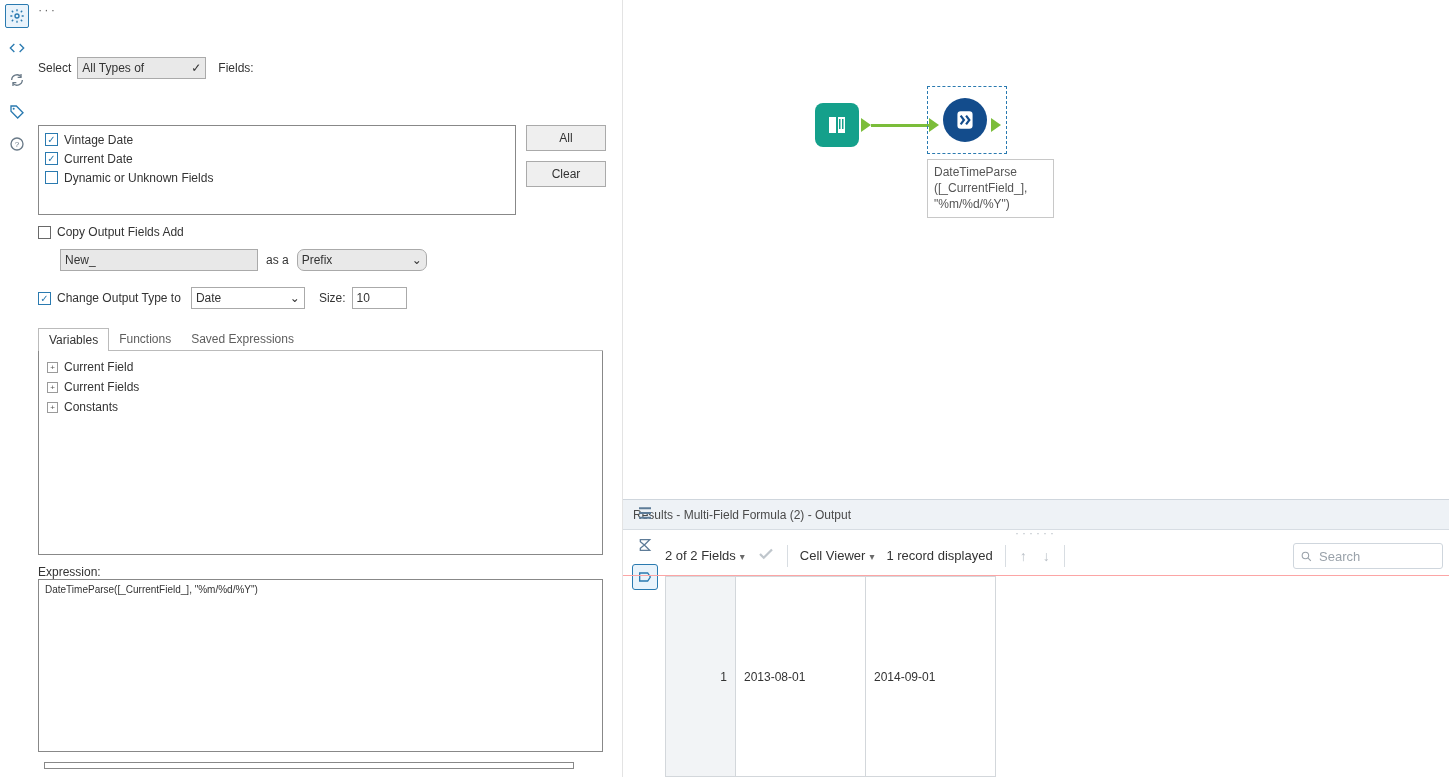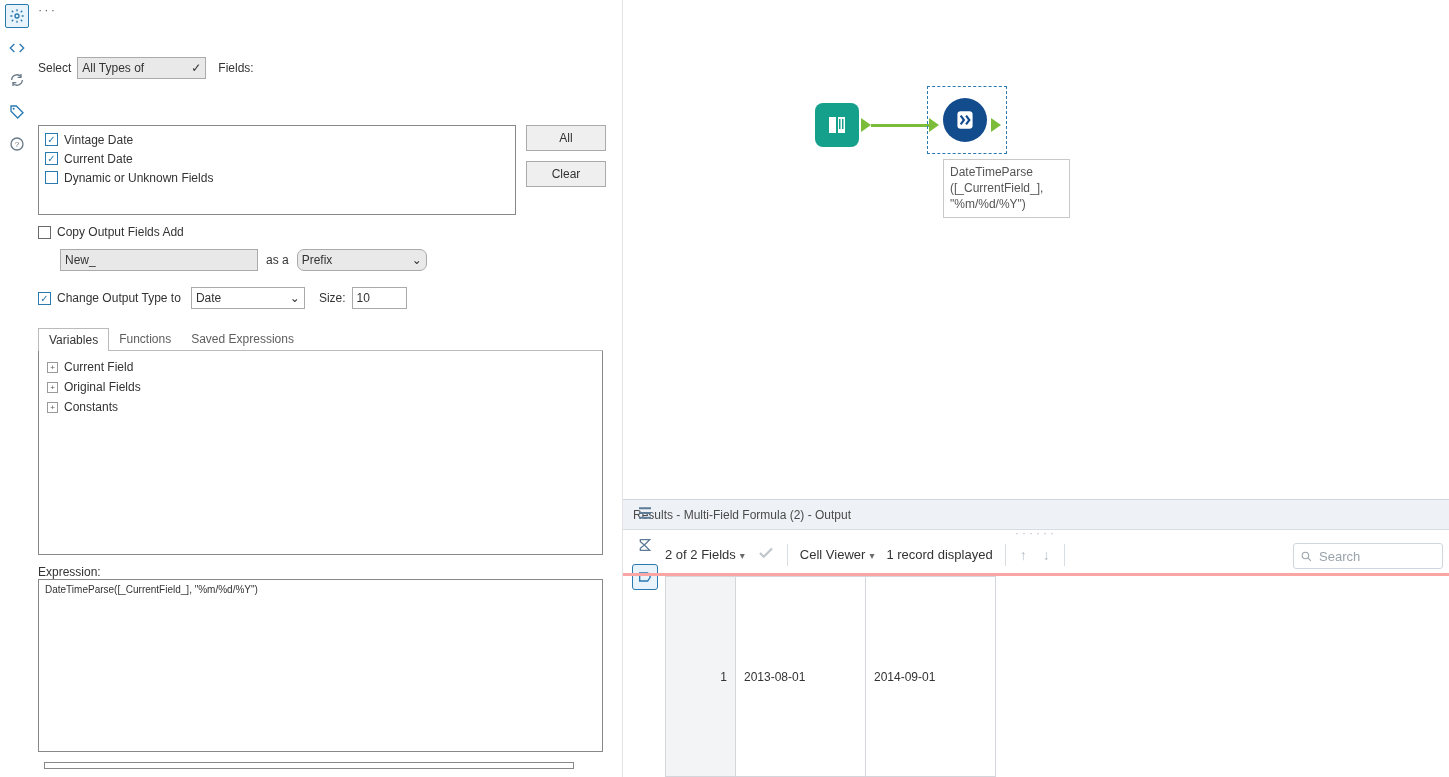--- a/index.html
+++ b/index.html
@@ -157,21 +157,21 @@
   display:flex; flex-direction:column;
 }
 .results-title {
   background:#eef2f6; height:30px; display:flex; align-items:center; padding:0 10px;
   border-bottom:1px solid #d7dde3; color:#4a4a4a;text-align:center;
 }
 .grip { height:6px; display:flex; justify-content:center; align-items:center; }
 .grip span { letter-spacing:3px; color:#b9c0c7; }
 .results-toolbar {
   display:flex; align-items:center; height:40px; padding:0 10px 0 42px; gap:12px;
-  border-bottom:3px solid #fca5a5; position:relative;
+  border-bottom:1px solid #fca5a5; position:relative;
 }
 .results-toolbar .sep { width:1px; height:22px; background:#d8dde2; }
 .tb-text { font-size:13px; color:#333; }
 .caret-dn { display:inline-block; margin-left:4px; }
 .caret-dn::after { content:"▾"; font-size:10px; color:#6a6a6a; }
 .arrow-btn { color:#b9bfc6; font-size:14px; padding:0 2px; }
 .search-box {
   position:absolute; right:6px; top:7px; border:1px solid #cfd6dd; border-radius:3px;
   height:26px; width:150px; display:flex; align-items:center; padding:0 6px; color:#9aa2aa;
   gap:6px; font-size:13px;
@@ -313,21 +313,21 @@
       <div class="tab inactive"><span>Functions</span></div>
       <div class="tab inactive"><span>Saved Expressions</span></div>
     </div>
     <div class="treebox">
       <div class="tree-node">
         <div class="tree-toggle">+</div>
         <span>Current Field</span>
       </div>
       <div class="tree-node">
         <div class="tree-toggle">+</div>
-        <span>Original Fields</span>
+        <span>Current Fields</span>
       </div>
       <div class="tree-node">
         <div class="tree-toggle">+</div>
         <span>Constants</span>
       </div>
     </div>
 
     <div class="expr-label">Expression:</div>
     <div class="exprbox"><span>DateTimeParse([_CurrentField_], "%m/%d/%Y")</span></div>
 
@@ -353,21 +353,21 @@
       <div class="node formula" style="left:320px;">
         <div class="circle">
           <svg width="26" height="26" viewBox="0 0 24 24">
             <rect x="5" y="4" width="14" height="16" rx="3" fill="#fff"></rect>
             <path d="M8 8l3 4-3 4M13 8l3 4-3 4" stroke="#134c8c" stroke-width="2" fill="none"></path>
           </svg>
         </div>
       </div>
       <div class="anchor-out" style="left:368px; top:118px;"></div>
 
-      <div class="node-label" style="left:320px;">
+      <div class="node-label" style="left:304px;">
         <div>DateTimeParse</div>
         <div>([_CurrentField_],</div>
         <div>"%m/%d/%Y")</div>
       </div>
     </div>
 
     <div class="results">
       <div class="results-title">
         <span>Results - Multi-Field Formula (2) - Output</span>
       </div>

